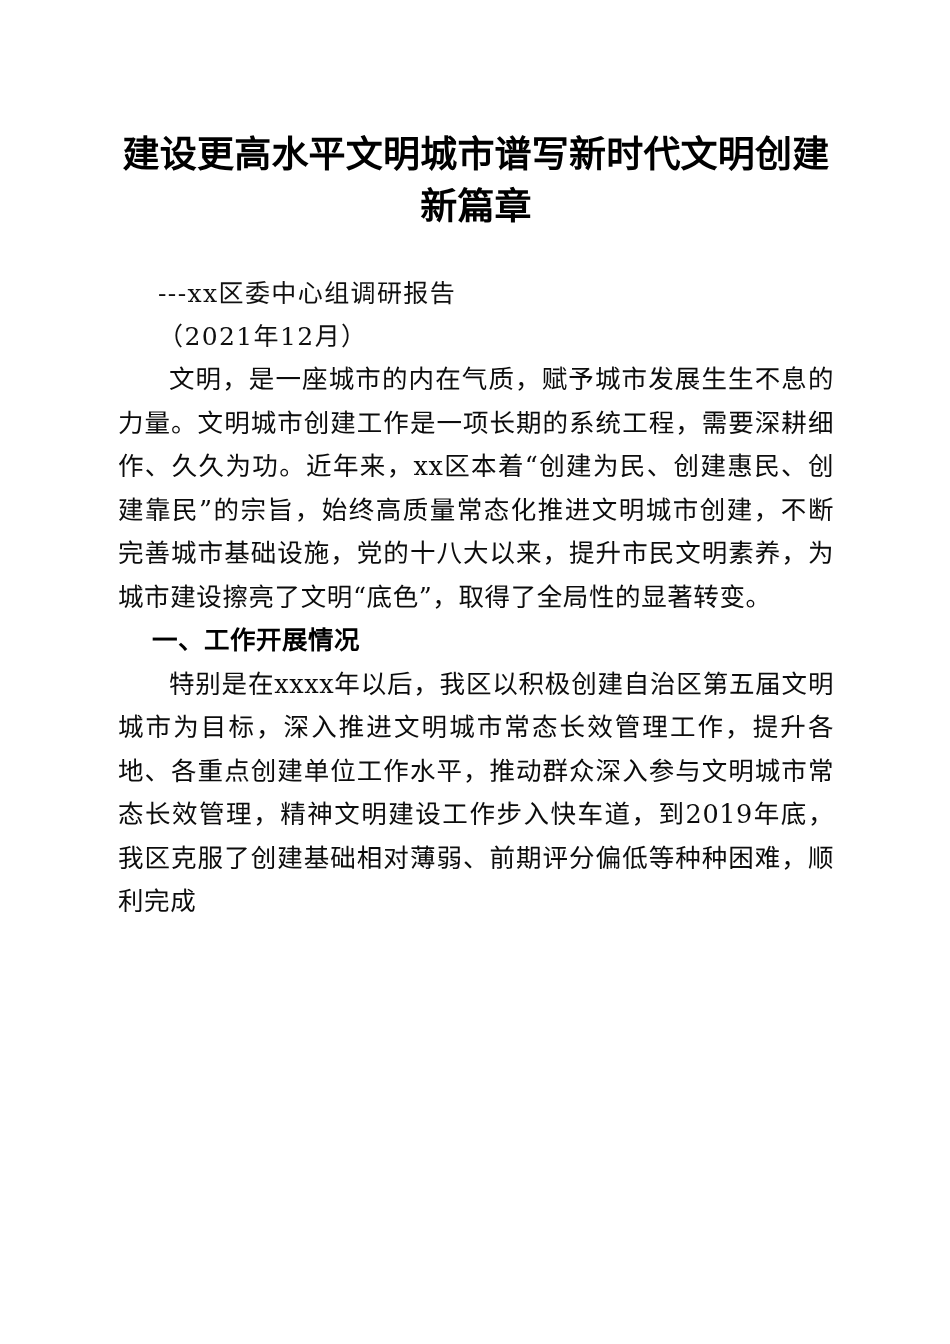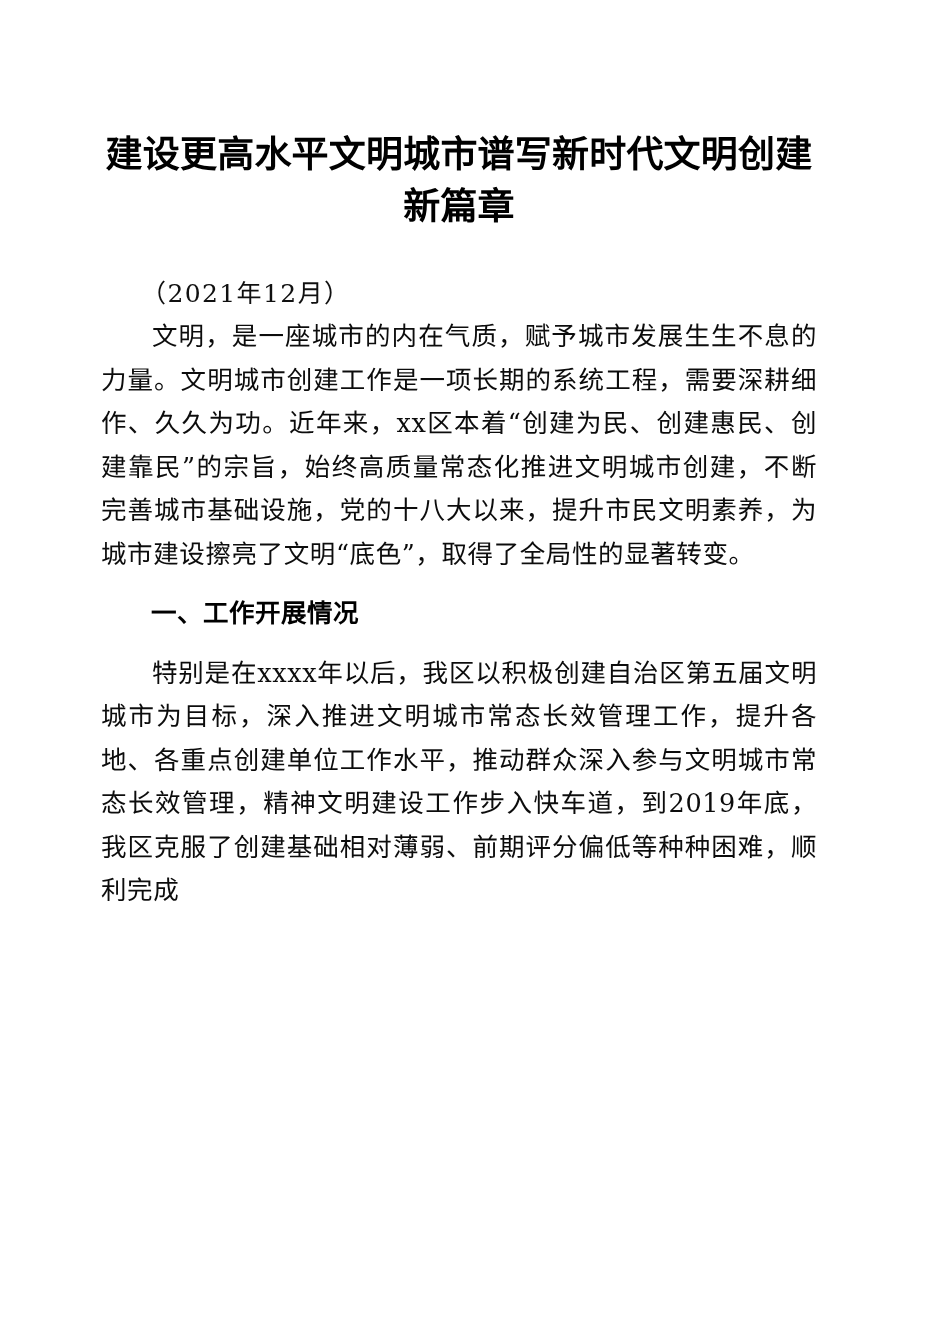--- a/index.html
+++ b/index.html
@@ -13,21 +13,21 @@
     position: relative;
     width: 950px;
     height: 1344px;
     background: #ffffff;
     overflow: hidden;
     box-sizing: border-box;
   }
 
   .content {
     position: absolute;
-    left: 101px;
+    left: 118px;
     top: 128px;
     width: 716px;
   }
 
   
   .doc-title {
     font-family: "DejaVu Serif", "Liberation Serif", serif;
     font-weight: bold;
     font-size: 37px;
     line-height: 52px;
@@ -71,33 +71,34 @@
 
   
   .section-heading {
     font-family: "Liberation Sans", "DejaVu Sans", sans-serif;
     font-weight: bold;
     font-size: 25.5px;
     line-height: 43.5px;
     color: #000000;
     text-indent: 34px;
     letter-spacing: 0.5px;
-    margin: 16px;
+    margin: 0;
   }
 </style>
 </head>
 <body>
 
 <div class="page">
 
   <div class="content">
 
     <h1 class="doc-title">建设更高水平文明城市谱写新时代文明创建新篇章</h1>
 
     <div class="byline-block">
+      <p class="byline">---xx区委中心组调研报告</p>
       <p class="dateline">（2021年12月）</p>
     </div>
 
     <div id="body-blocks">
         <p class="para">文明，是一座城市的内在气质，赋予城市发展生生不息的力量。文明城市创建工作是一项长期的系统工程，需要深耕细作、久久为功。近年来，xx区本着“创建为民、创建惠民、创建靠民”的宗旨，始终高质量常态化推进文明城市创建，不断完善城市基础设施，党的十八大以来，提升市民文明素养，为城市建设擦亮了文明“底色”，取得了全局性的显著转变。</p>
         <p class="section-heading">一、工作开展情况</p>
         <p class="para">特别是在xxxx年以后，我区以积极创建自治区第五届文明城市为目标，深入推进文明城市常态长效管理工作，提升各地、各重点创建单位工作水平，推动群众深入参与文明城市常态长效管理，精神文明建设工作步入快车道，到2019年底，我区克服了创建基础相对薄弱、前期评分偏低等种种困难，顺利完成</p>
       </div>
 
   </div>

